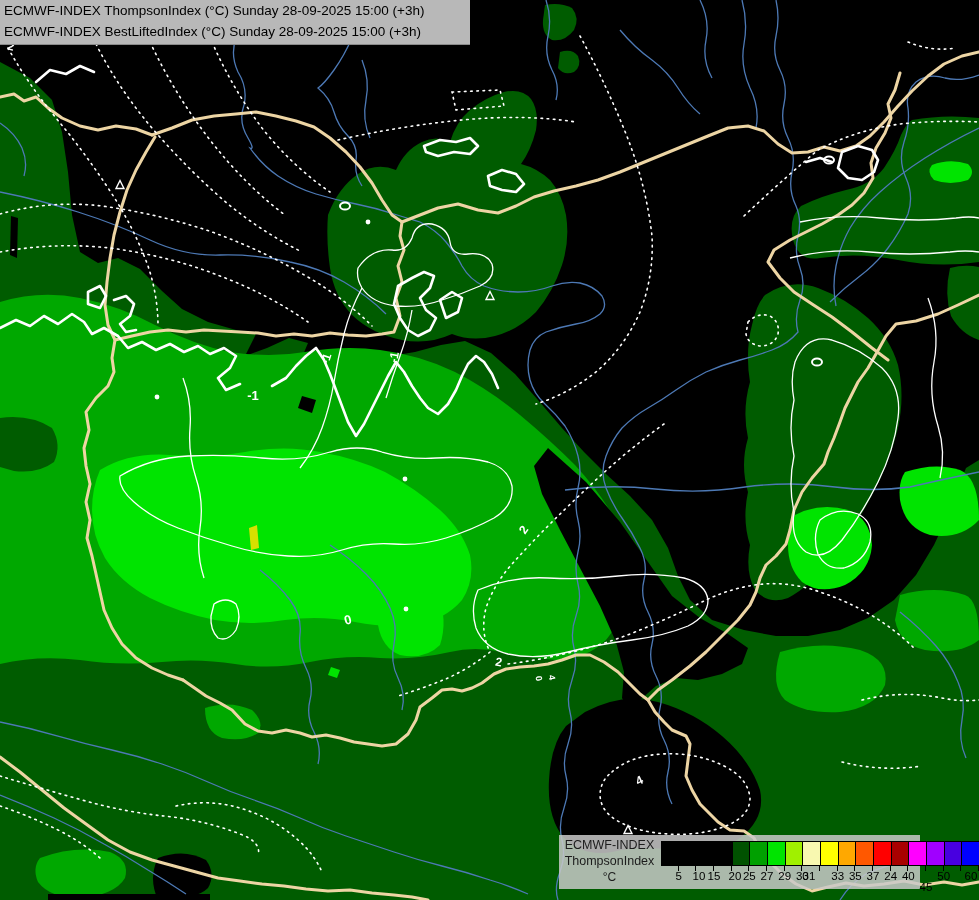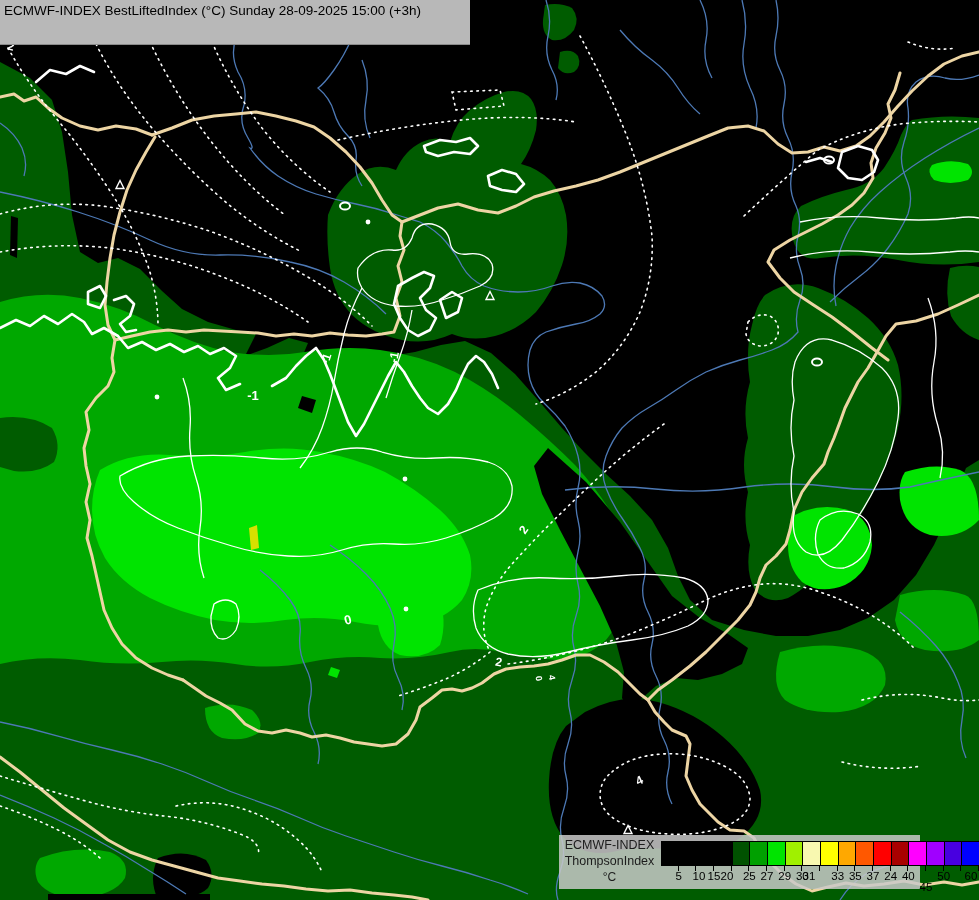--- a/index.html
+++ b/index.html
@@ -190,20 +190,21 @@
         <ellipse cx="345" cy="206" rx="5" ry="3.6" fill="none" stroke="#ffffff" stroke-width="2"></ellipse>
         <ellipse cx="817" cy="362" rx="5" ry="3.6" fill="none" stroke="#ffffff" stroke-width="2"></ellipse>
         <ellipse cx="829" cy="160" rx="5" ry="3.6" fill="none" stroke="#ffffff" stroke-width="2"></ellipse>
         <path d="M 490,291.5 L 494,299.5 L 486,299.5 Z" fill="none" stroke="#ffffff" stroke-width="1.4"></path>
         <path d="M 628,825.5 L 632,833.5 L 624,833.5 Z" fill="none" stroke="#ffffff" stroke-width="1.4"></path>
         <path d="M 120,180.5 L 124,188.5 L 116,188.5 Z" fill="none" stroke="#ffffff" stroke-width="1.4"></path>
       </g>
 </svg>
 
 <div class="titlebar">
+  <div class="titleline">ECMWF-INDEX ThompsonIndex (°C) Sunday 28-09-2025 15:00 (+3h)</div>
   <div class="titleline">ECMWF-INDEX BestLiftedIndex (°C) Sunday 28-09-2025 15:00 (+3h)</div>
 </div>
 
 <div class="legend">
   <div class="legend-text">
     <div class="l1">ECMWF-INDEX</div>
     <div class="l2">ThompsonIndex</div>
     <div class="l3">°C</div>
   </div>
   <div class="cells">
@@ -227,21 +228,21 @@
         <div class="cell" style="background: rgb(0, 0, 255);"></div>
       </div>
   <div>
         <div class="tick" style="left: 118.667px;"></div>
         <div class="ticklabel" style="left: 119.667px;">5</div>
         <div class="tick" style="left: 136.333px;"></div>
         <div class="ticklabel" style="left: 140px;">10</div>
         <div class="tick" style="left: 154px;"></div>
         <div class="ticklabel" style="left: 155px; text-align: center;">15</div>
         <div class="tick" style="left: 171.667px;"></div>
-        <div class="ticklabel" style="left: 168px;">20</div>
+        <div class="ticklabel" style="left: 176px;">20</div>
         <div class="tick" style="left: 189.333px;"></div>
         <div class="ticklabel" style="left: 190.333px;">25</div>
         <div class="tick" style="left: 207px;"></div>
         <div class="ticklabel" style="left: 208px;">27</div>
         <div class="tick" style="left: 224.667px;"></div>
         <div class="ticklabel" style="left: 225.667px;">29</div>
         <div class="tick" style="left: 242.333px;"></div>
         <div class="ticklabel" style="left: 243.333px;">30</div>
         <div class="tick" style="left: 260px;"></div>
         <div class="ticklabel" style="left: 250px; text-align: center;">31</div>

